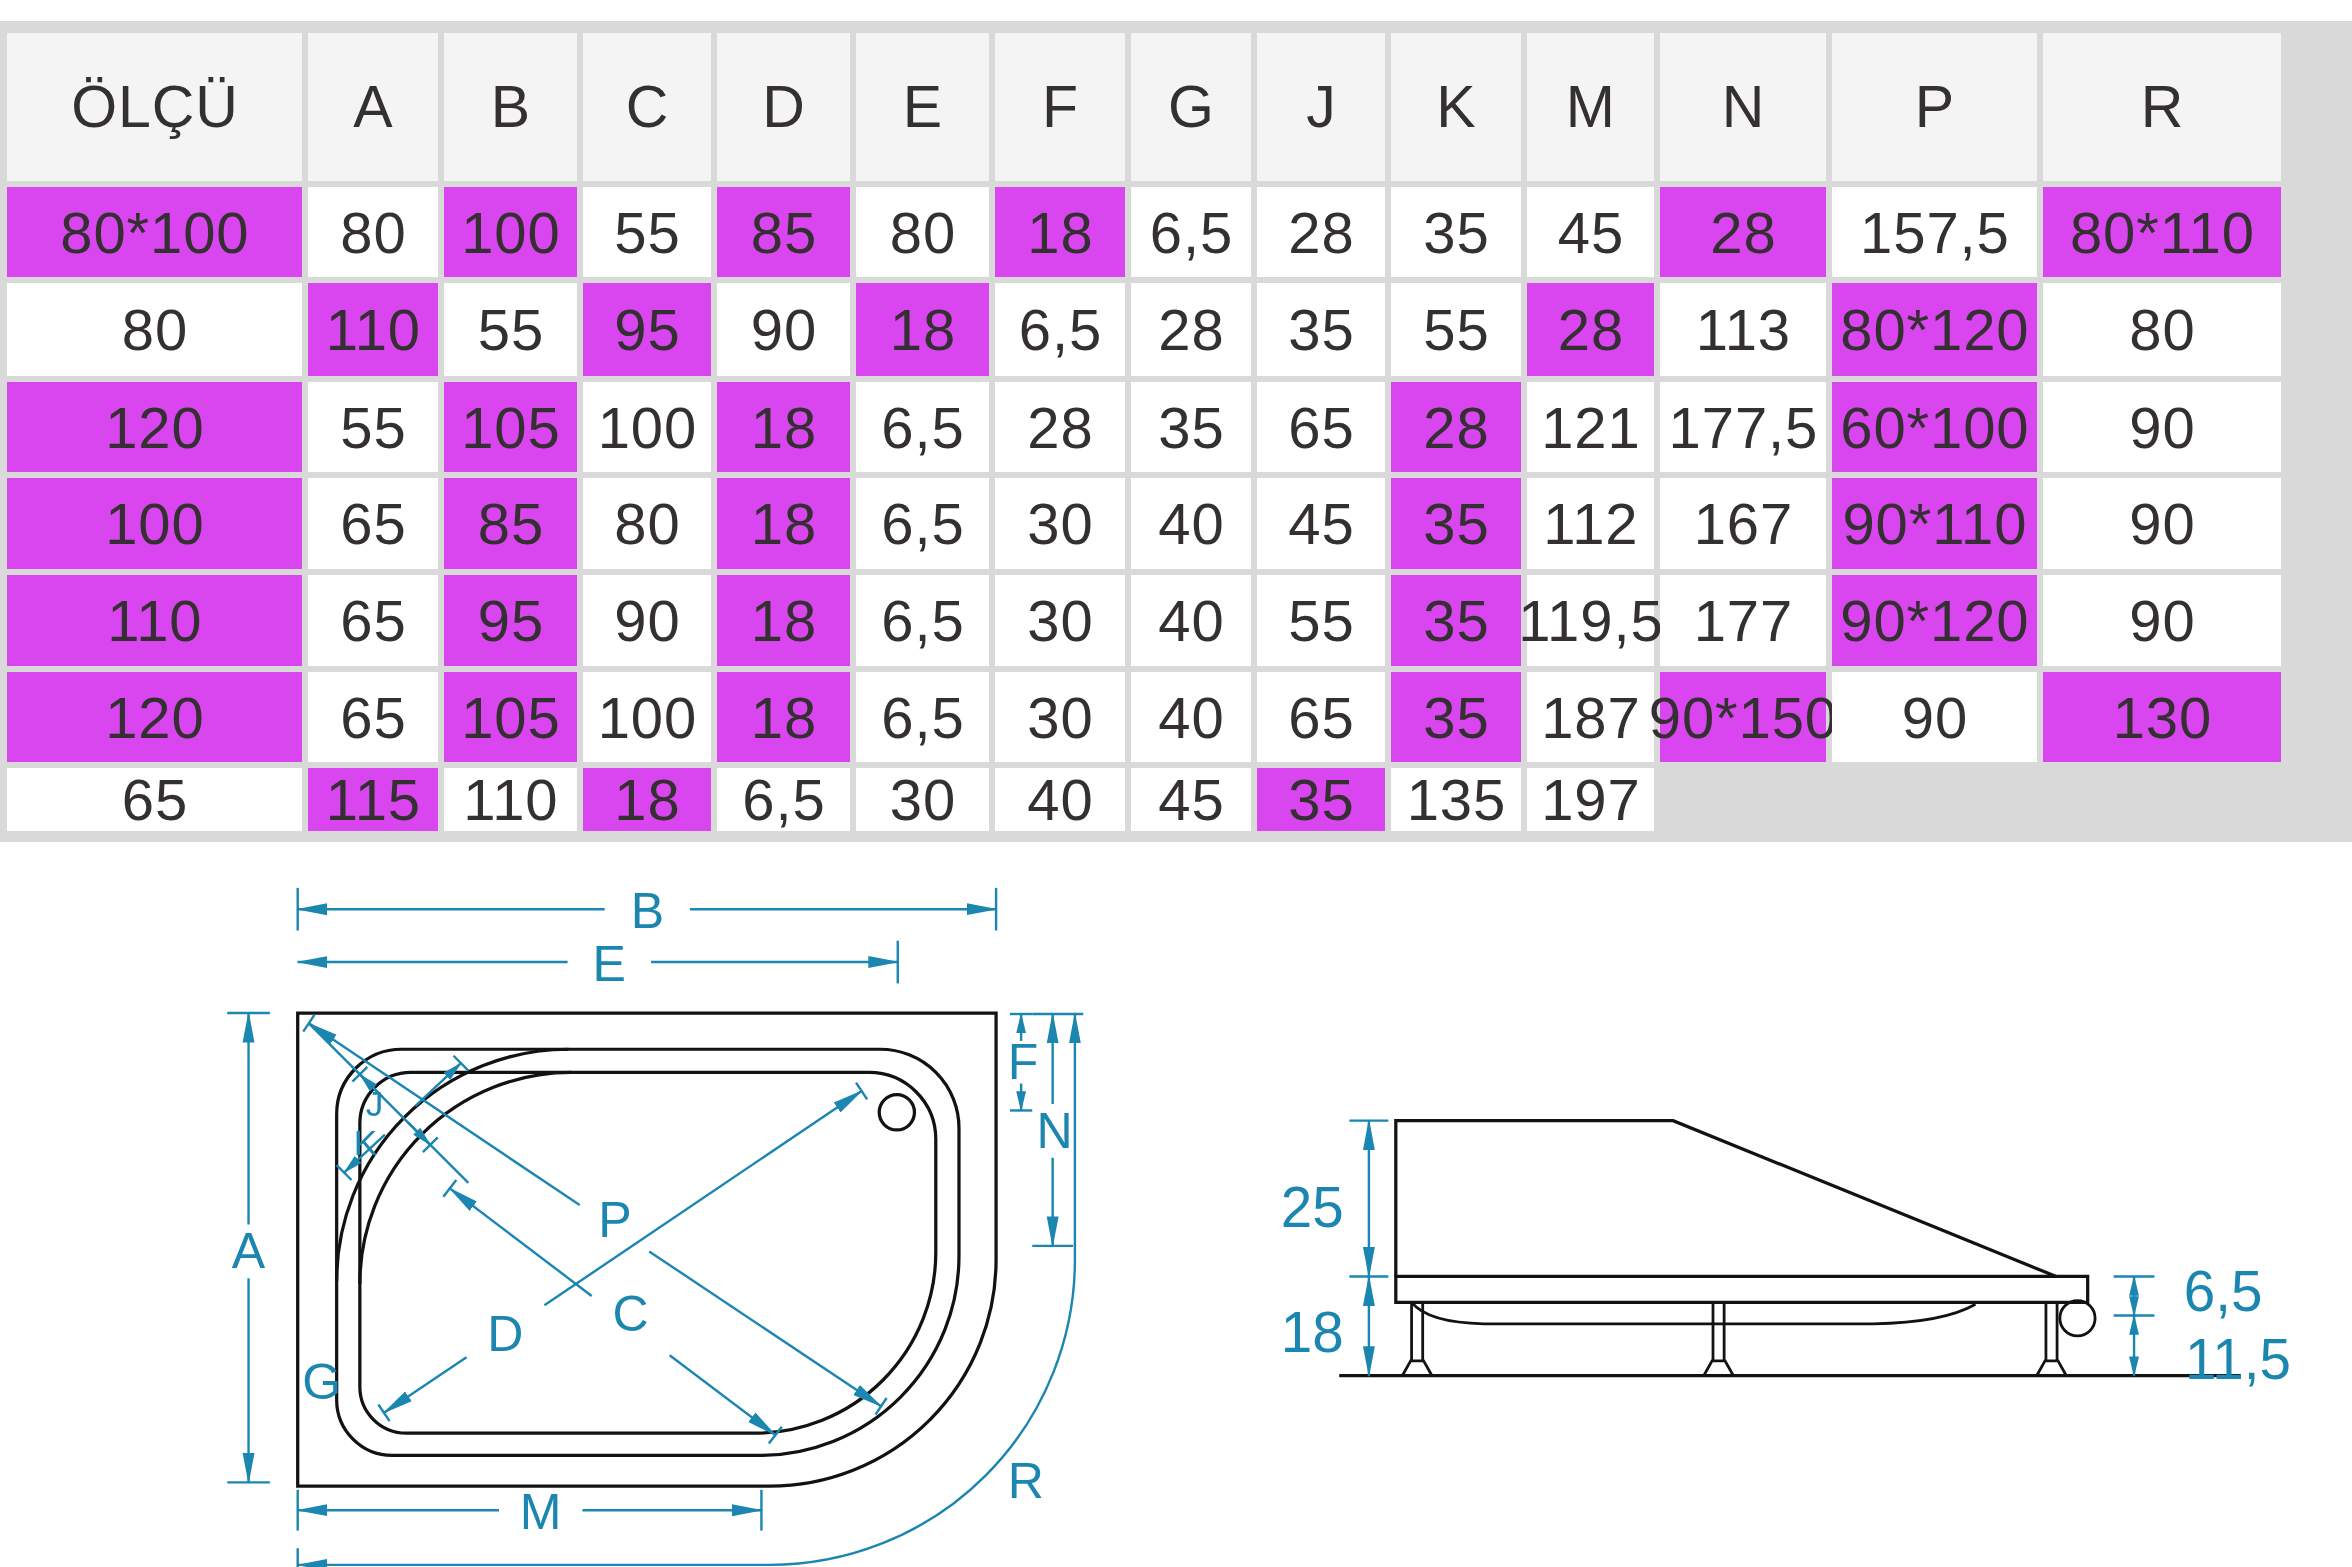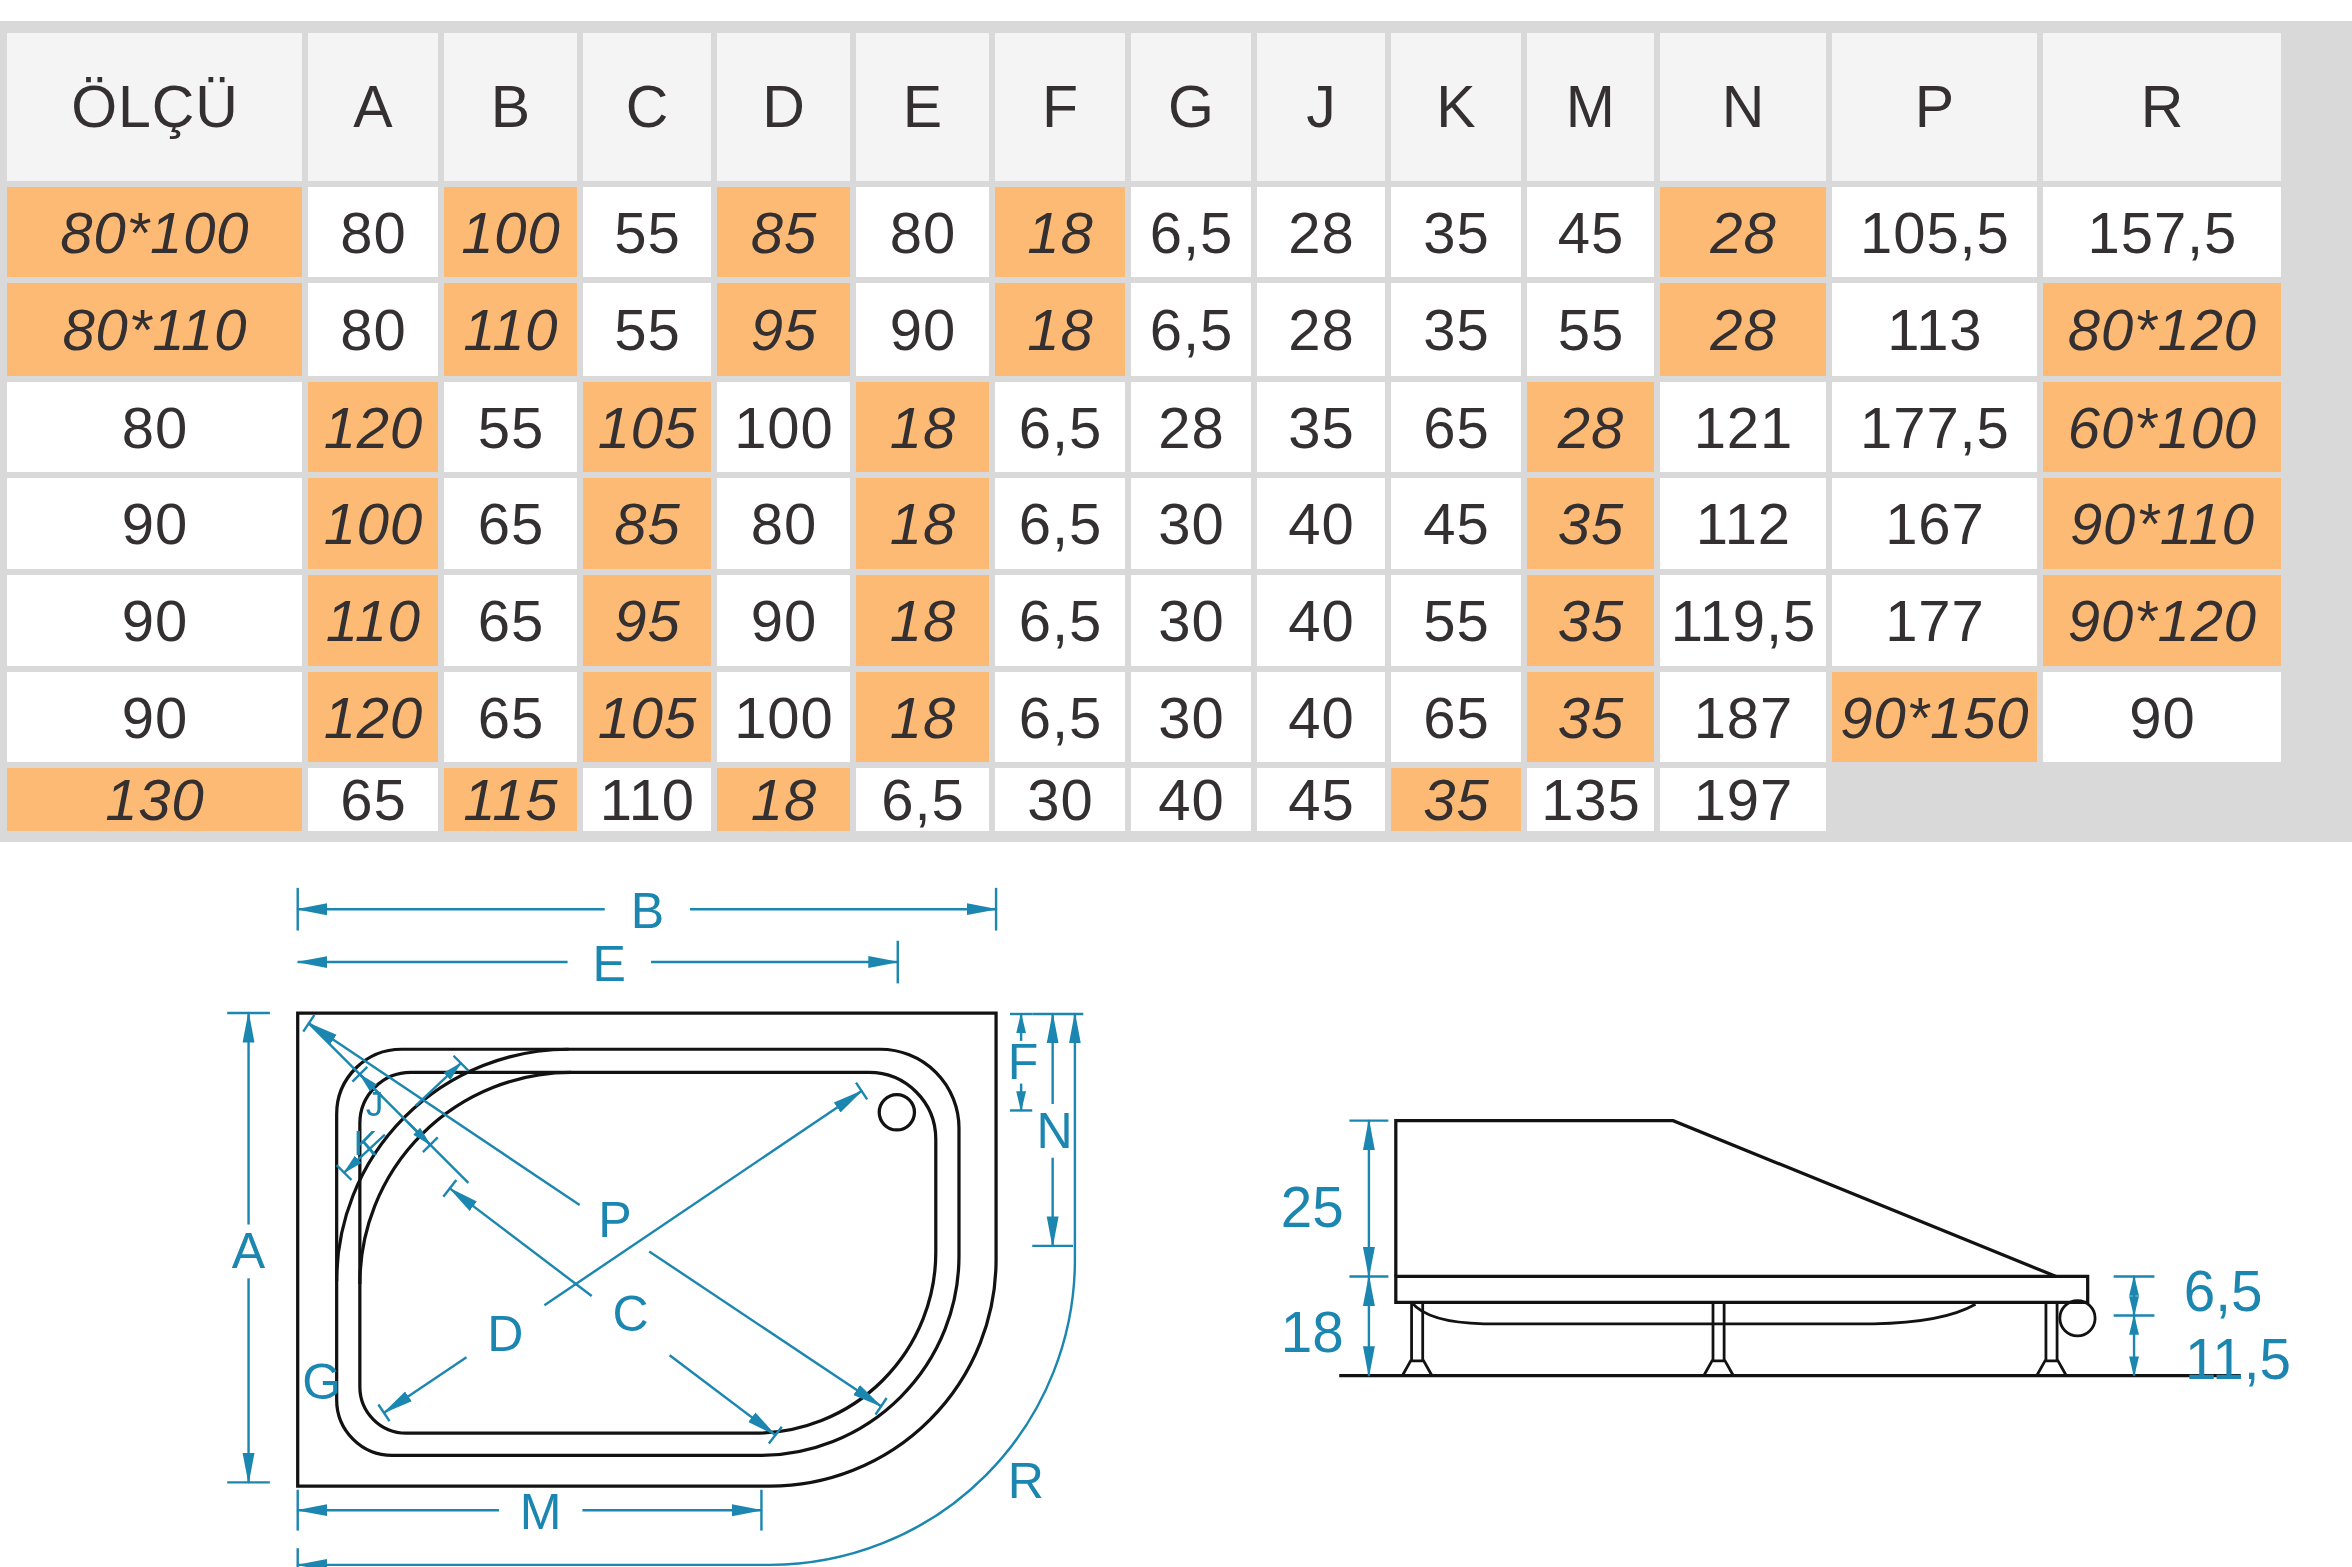--- a/index.html
+++ b/index.html
@@ -14,21 +14,21 @@
     grid-template-columns:295px 130px 133px 128px 133px 133px 130px 120px 128px 130px 127px 166px 205px 238px;
     grid-template-rows:148px 90px 93px 90px 91px 91px 90px 63px;
     gap:6px;
     padding:12px 5.6px 11px 7.4px;
   }
   .dims-table .cell{
     background:#ffffff;display:flex;align-items:center;justify-content:center;
     font-size:58px;color:#343031;letter-spacing:0.9px;white-space:nowrap;
   }
   .dims-table .cell.head{background:#f4f4f4;font-size:59px;}
-  .dims-table .cell.shade{background:#fdba74;font-style:italic;}
+  .dims-table .cell.shade{background:#d946ef;}
 
   
   .drawings{position:absolute;left:0;top:0;width:2352px;height:1568px;}
   .blk{stroke:#121212;stroke-width:3.5;fill:none;}
   .blk-thin{stroke:#121212;stroke-width:3;fill:none;}
   .dim{stroke:#1b86af;stroke-width:2.6;fill:none;}
   .dimtxt{fill:#1b86af;font-family:"Liberation Sans",sans-serif;font-size:54px;}
   .dimtxt.small{font-size:38px;}
   .dimtxt.num{font-size:61px;}
   text{text-anchor:middle;dominant-baseline:central;}
@@ -58,21 +58,20 @@
       <div class="cell shade">100</div>
       <div class="cell">55</div>
       <div class="cell shade">85</div>
       <div class="cell">80</div>
       <div class="cell shade">18</div>
       <div class="cell">6,5</div>
       <div class="cell">28</div>
       <div class="cell">35</div>
       <div class="cell">45</div>
       <div class="cell shade">28</div>
-      <div class="cell">105,5</div>
       <div class="cell">157,5</div>
       <div class="cell shade">80*110</div>
       <div class="cell">80</div>
       <div class="cell shade">110</div>
       <div class="cell">55</div>
       <div class="cell shade">95</div>
       <div class="cell">90</div>
       <div class="cell shade">18</div>
       <div class="cell">6,5</div>
       <div class="cell">28</div>

